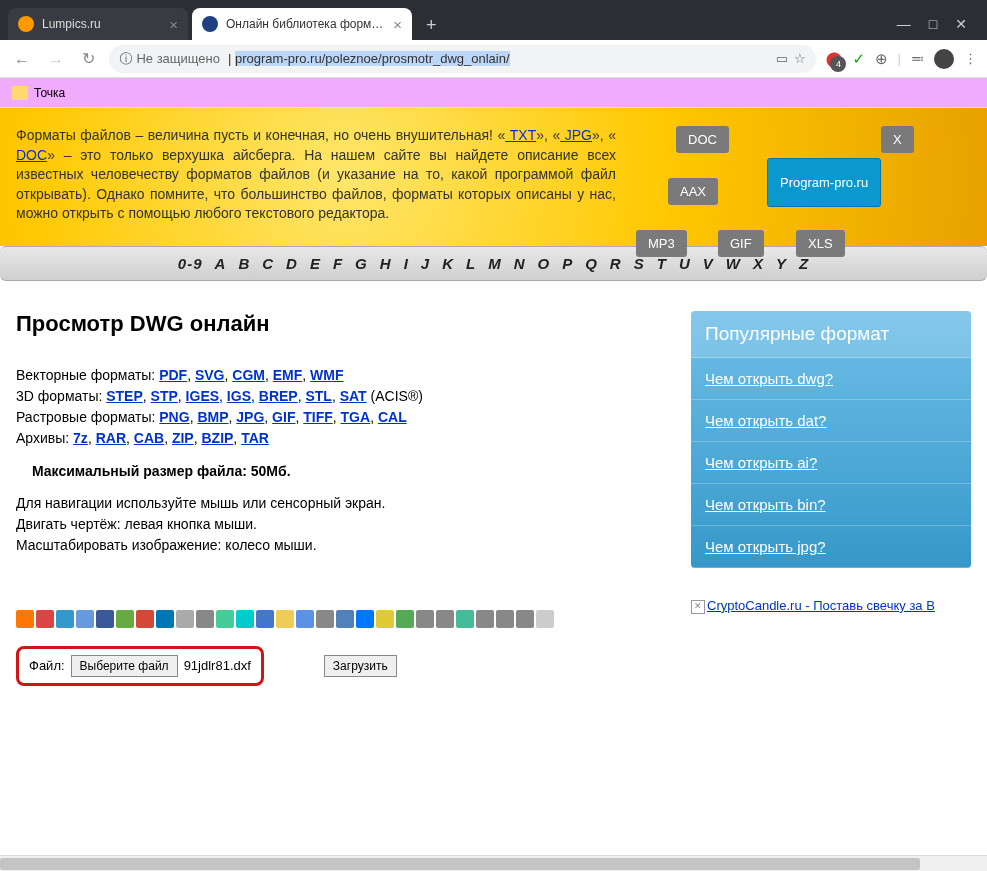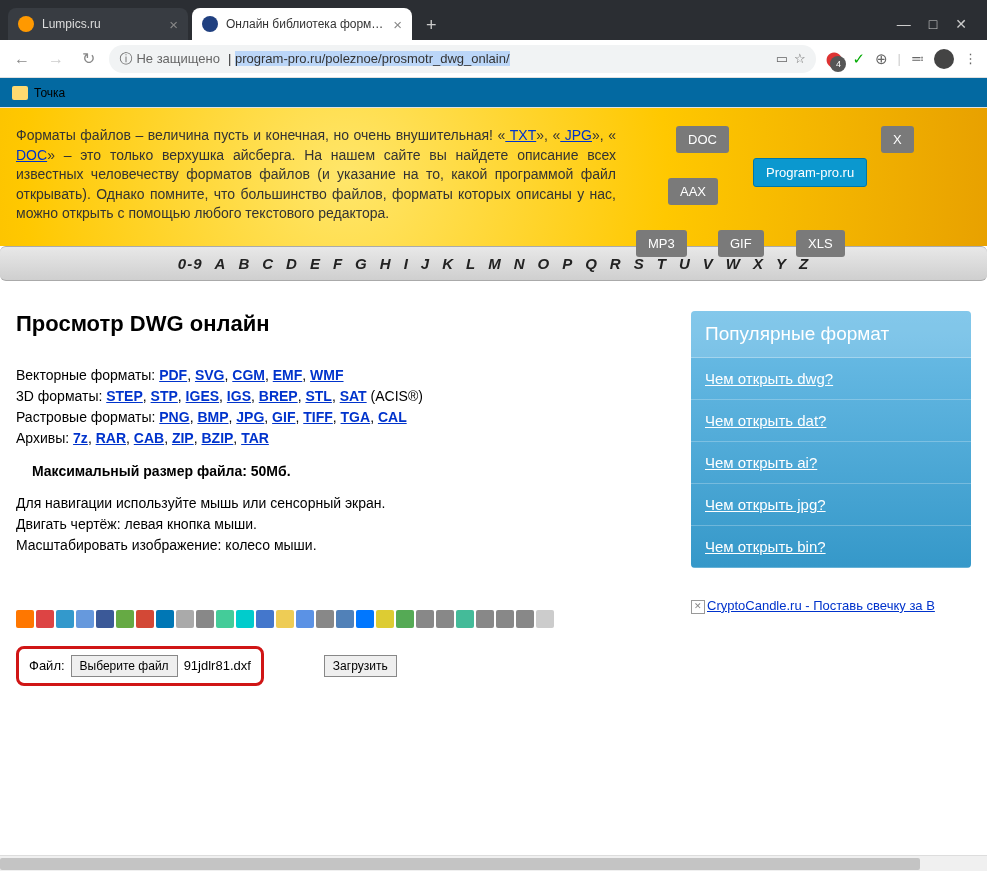--- a/index.html
+++ b/index.html
@@ -19,29 +19,29 @@
 .nav-arrow.disabled { color: #ccc; }
 .url-box { flex: 1; display: flex; align-items: center; background: #f1f3f4; border-radius: 15px; height: 28px; padding: 0 10px; font-size: 13px; }
 .url-info { color: #666; margin-right: 4px; }
 .url-sec { color: #666; margin-right: 8px; }
 .url-text { color: #333; flex: 1; }
 .url-text .sel { background: #bbd6f8; }
 .url-icon { margin-left: 6px; color: #666; cursor: pointer; }
 .ext-icons { display: flex; gap: 10px; align-items: center; color: #666; }
 .ext-icons span { cursor: pointer; position: relative; }
 .ext-badge { width: 16px; height: 16px; border-radius: 50%; background: #e02020; color: #fff; font-size: 9px; display: inline-flex; align-items: center; justify-content: center; }
-.bookmarks { background: #0369a1; height: 30px; display: flex; align-items: center; padding: 0 12px; font-size: 12px; border-bottom: 1px solid #e0e0e0; }
+.bookmarks { background: #f0abfc; height: 30px; display: flex; align-items: center; padding: 0 12px; font-size: 12px; border-bottom: 1px solid #e0e0e0; }
 .bm-folder { width: 16px; height: 14px; background: #ffd970; border-radius: 2px; margin-right: 6px; }
 .page { position: relative; height: 763px; overflow: hidden; }
 .yellow-banner { background: radial-gradient(circle at 35% 50%, #ffe66b 0%, #ffc800 50%, #e8a100 100%); padding: 18px 16px 22px 16px; display: flex; }
 .banner-text { width: 600px; font-size: 14px; color: #333; text-align: justify; line-height: 1.4; }
 .banner-text a { color: #0033cc; text-decoration: underline; }
 .banner-diagram { flex: 1; position: relative; margin-left: 20px; }
 .dg-box { position: absolute; background: #7a7a7a; color: #fff; padding: 6px 12px; font-size: 13px; border-radius: 3px; }
-.dg-center { position: absolute; left: 117px; top: 32px; background: #0b98cf; border: 1px solid #0077aa; color: #fff; padding: 6px 12px; font-size: 13px; border-radius: 3px; }
+.dg-center { position: absolute; left: 131px; top: 32px; background: #0b98cf; border: 1px solid #0077aa; color: #fff; padding: 16px 12px; font-size: 13px; border-radius: 3px; }
 .alpha-bar { background: linear-gradient(#e8e8e8, #cfcfcf); border-top: 1px solid #aaa; border-bottom: 1px solid #aaa; padding: 8px 0; text-align: center; font-weight: bold; font-style: italic; letter-spacing: 1px; color: #222; font-size: 15px; border-radius: 6px; }
 .alpha-bar span { margin: 0 6px; cursor: pointer; }
 .content { display: flex; padding: 30px 16px 16px 16px; gap: 30px; }
 .main-col { flex: 1; }
 .page-title { font-size: 22px; font-weight: bold; margin-bottom: 28px; }
 .formats p { font-size: 14px; line-height: 1.5; }
 .formats a { color: #0033cc; text-decoration: underline; font-weight: bold; }
 .navhint { font-size: 14px; line-height: 1.5; margin-top: 14px; }
 .max-size { font-size: 14px; font-weight: bold; margin-top: 14px; margin-left: 16px; }
 .social-icons { margin-top: 54px; display: flex; gap: 2px; }
@@ -180,22 +180,22 @@
         <button class="btn">Загрузить</button>
       </div>
     </div>
     <div class="sidebar">
       <div class="side-box">
         <div class="side-title">Популярные формат</div>
         <div id="sidelinks">
             <a class="side-link">Чем открыть dwg?</a>
             <a class="side-link">Чем открыть dat?</a>
             <a class="side-link">Чем открыть ai?</a>
+            <a class="side-link">Чем открыть bin?</a>
             <a class="side-link">Чем открыть jpg?</a>
-            <a class="side-link">Чем открыть bin?</a>
           </div>
       </div>
       <div class="side-bottom">
         <span class="broken-img"></span><a>CryptoCandle.ru - Поставь свечку за B</a>
       </div>
     </div>
   </div>
 
   <div class="scrollbar-h">
     <div class="thumb"></div>

